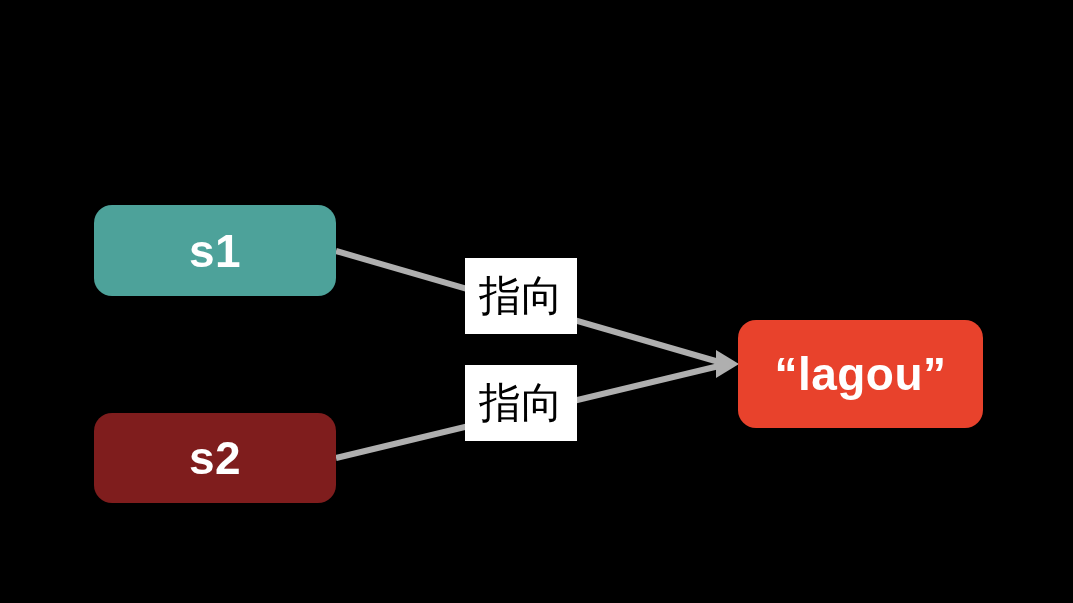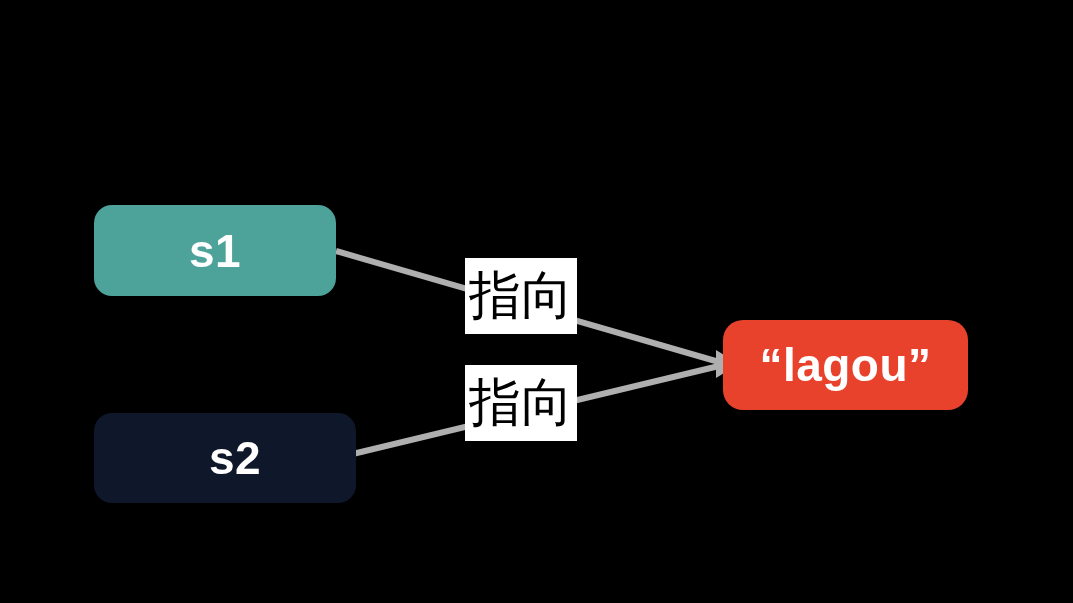--- a/index.html
+++ b/index.html
@@ -39,32 +39,31 @@
     width: 242px;
     height: 91px;
   }
   .node-s2 {
     left: 94px;
     top: 413px;
     width: 242px;
     height: 90px;
   }
   .node-lagou {
-    left: 723px;
+    left: 738px;
     top: 320px;
     width: 245px;
-    height: 90px;
-    border-radius: 20px;
+    height: 108px;
   }
   .edge-label {
     position: absolute;
     display: flex;
     align-items: center;
     justify-content: center;
-    font-size: 52px;
+    font-size: 42px;
     font-weight: 500;
     width: 112px;
     height: 76px;
   }
   .edge-label-1 {
     left: 465px;
     top: 258px;
   }
   .edge-label-2 {
     left: 465px;
@@ -79,21 +78,21 @@
   <svg class="edges-svg" viewBox="0 0 1073 603" xmlns="http://www.w3.org/2000/svg">
     <line x1="336" y1="251" x2="719" y2="362" stroke-width="6" stroke="#AFAFAF"></line>
     <line x1="336" y1="458" x2="719" y2="366" stroke-width="6" stroke="#AFAFAF"></line>
     <polygon points="716,350 739,364 716,378" fill="#AFAFAF"></polygon>
   </svg>
 
   <div class="node node-s1" style="background-color: rgb(77, 162, 154); color: rgb(255, 255, 255);">
     <span>s1</span>
   </div>
 
-  <div class="node node-s2" style="background-color: #0f172a; color: rgb(255, 255, 255); padding-left: 20px;">
+  <div class="node node-s2" style="background-color: #7f1d1d; color: rgb(255, 255, 255);">
     <span>s2</span>
   </div>
 
   <div class="node node-lagou" style="background-color: rgb(232, 66, 44); color: rgb(255, 255, 255);">
     <span>“lagou”</span>
   </div>
 
   <div class="edge-label edge-label-1" style="background-color: rgb(255, 255, 255); color: rgb(0, 0, 0);">
     <span>指向</span>
   </div>

